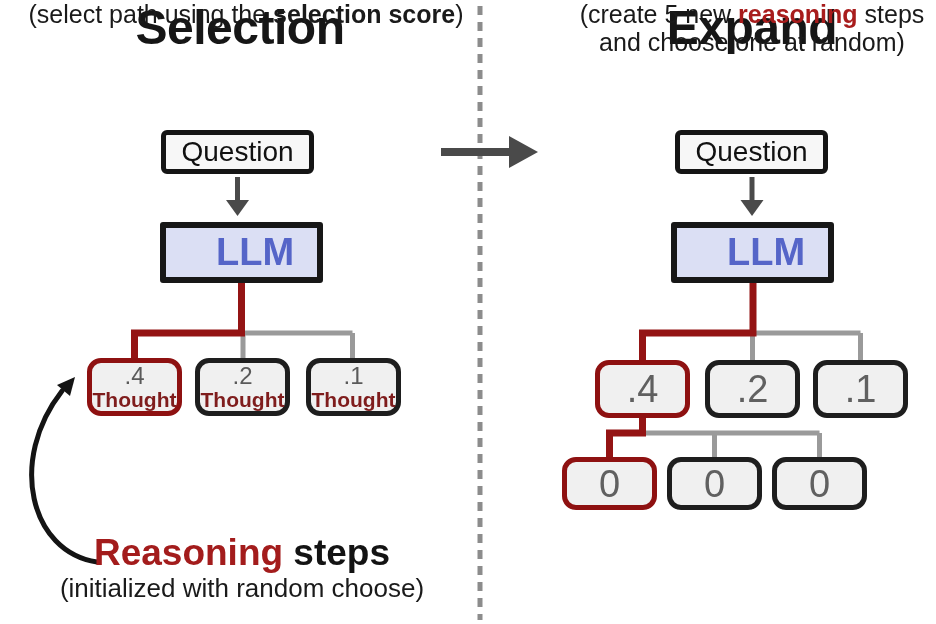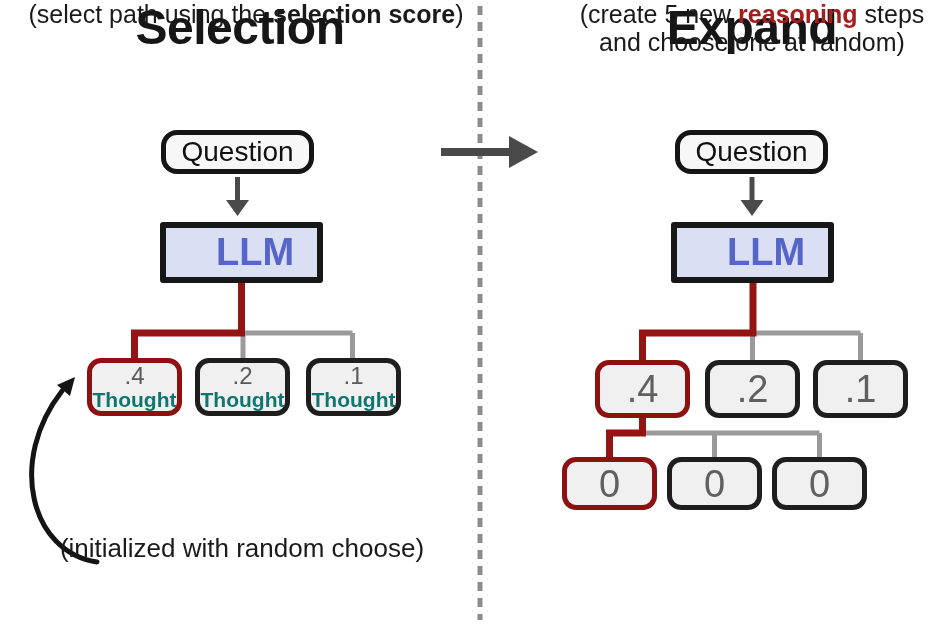--- a/index.html
+++ b/index.html
@@ -15,38 +15,38 @@
     color:#161616; letter-spacing:-0.5px;
   }
   .subtitle {
     position:absolute; text-align:center; font-size:25px; line-height:28px; color:#1a1a1a;
   }
   .subtitle .b { font-weight:700; }
   .subtitle .red { color:#a81c1c; font-weight:700; }
 
   .qbox {
     position:absolute; width:153px; height:44px; background:#f7f7f7;
-    border:5px solid #151515; border-radius:16px;
+    border:5px solid #151515; border-radius:6px;
     display:flex; align-items:center; justify-content:center;
     font-size:28px; color:#111; font-weight:400;
   }
   .llmbox {
     position:absolute; width:163px; height:61px; background:#dbdff4;
     border:6px solid #171717; border-radius:3px;
     display:flex; align-items:center; justify-content:center;
     font-size:38px; font-weight:700; color:#5565c8;padding-left:27px;
   }
 
   .node {
     position:absolute; background:#f0f0f0; border:5px solid #1e1e1e; border-radius:14px;
     display:flex; flex-direction:column; align-items:center; justify-content:center;
   }
   .node.selected { border-color:#8e1111; }
   .node .nval  { font-size:24px; line-height:24px; color:#5a5a5a; }
-  .node .nlabel{ font-size:21px; line-height:23px; font-weight:700; color:#0f766e; }
+  .node .nlabel{ font-size:21px; line-height:23px; font-weight:700; color:#7f1d1d; }
   .node.big .nval { font-size:38px; line-height:40px; color:#606060; }
 
   .annotation { position:absolute; text-align:center; }
   .annotation .main { font-size:37px; font-weight:700; line-height:40px; color:#131313; }
   .annotation .main .red { color:#a31c1c; }
   .annotation .sub { font-size:26px; line-height:30px; color:#1a1a1a; }
 </style>
 </head>
 <body>
 
@@ -100,20 +100,21 @@
   <div class="node" style="left:195px;top:358px;width:95px;height:58px;">
     <div class="nval">.2</div>
     <div class="nlabel">Thought</div>
   </div>
   <div class="node" style="left:306px;top:358px;width:95px;height:58px;">
     <div class="nval">.1</div>
     <div class="nlabel">Thought</div>
   </div>
 
   <div class="annotation" style="left:22px;top:533px;width:440px;">
+    <div class="main"><span class="red">Reasoning</span><span> steps</span></div>
     <div class="sub">(initialized with random choose)</div>
   </div>
 
   <div class="title" style="left:552px;top:4;width:400px;">Expand</div>
 
   <div class="subtitle" style="left:552px;top:47;width:400px;"><span>(create 5 new </span><span class="red">reasoning</span><span> steps</span><br><span>and choose one at random)</span></div>
 
   <div class="qbox" style="left:675px;top:130px;">Question</div>
 
   <div class="llmbox" style="left:671px;top:222px;">LLM</div>

